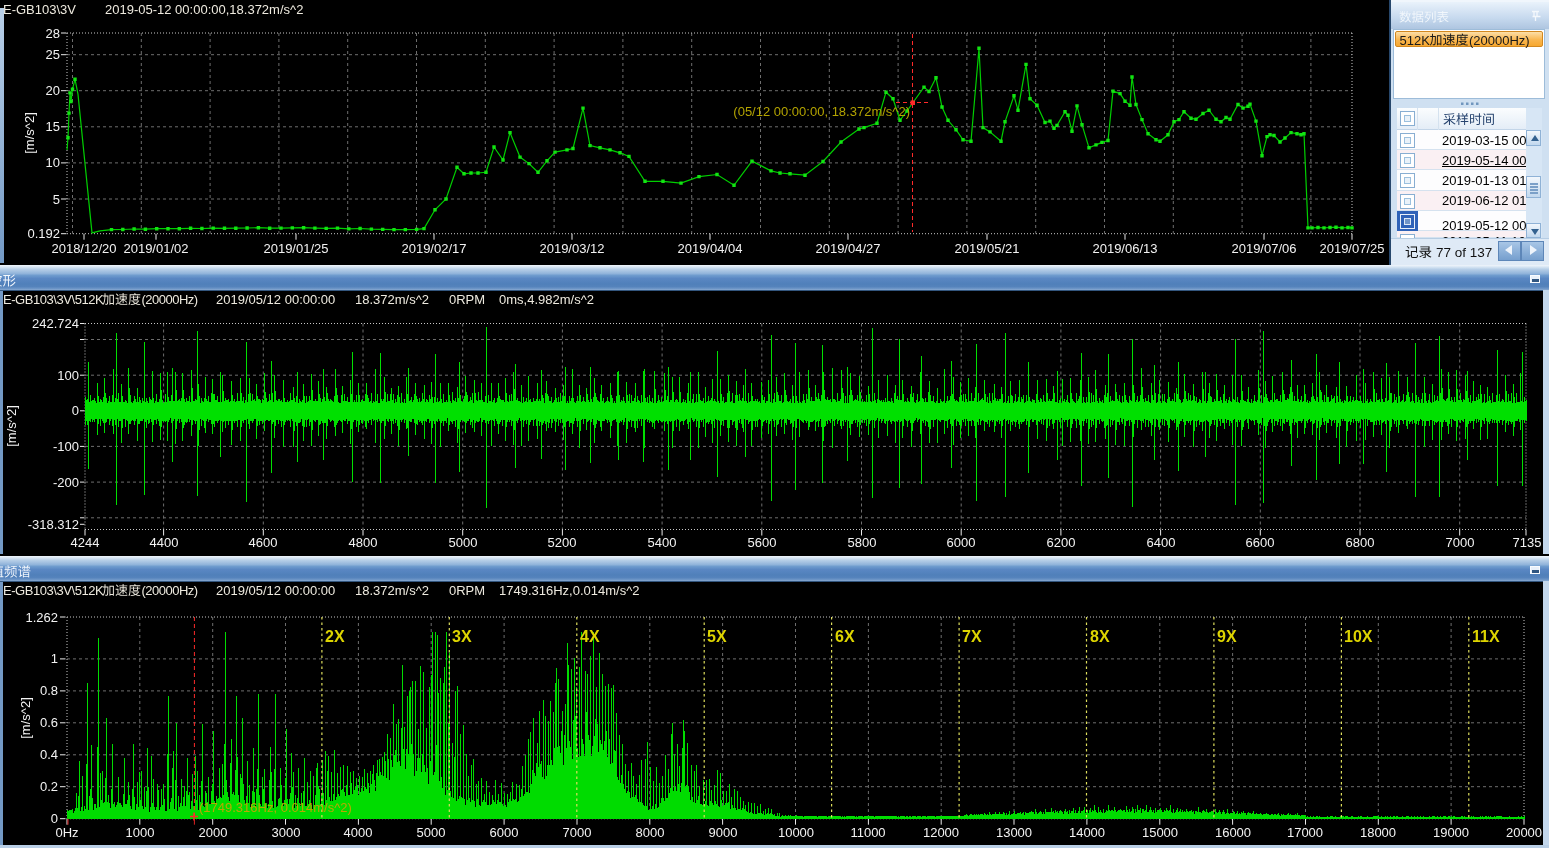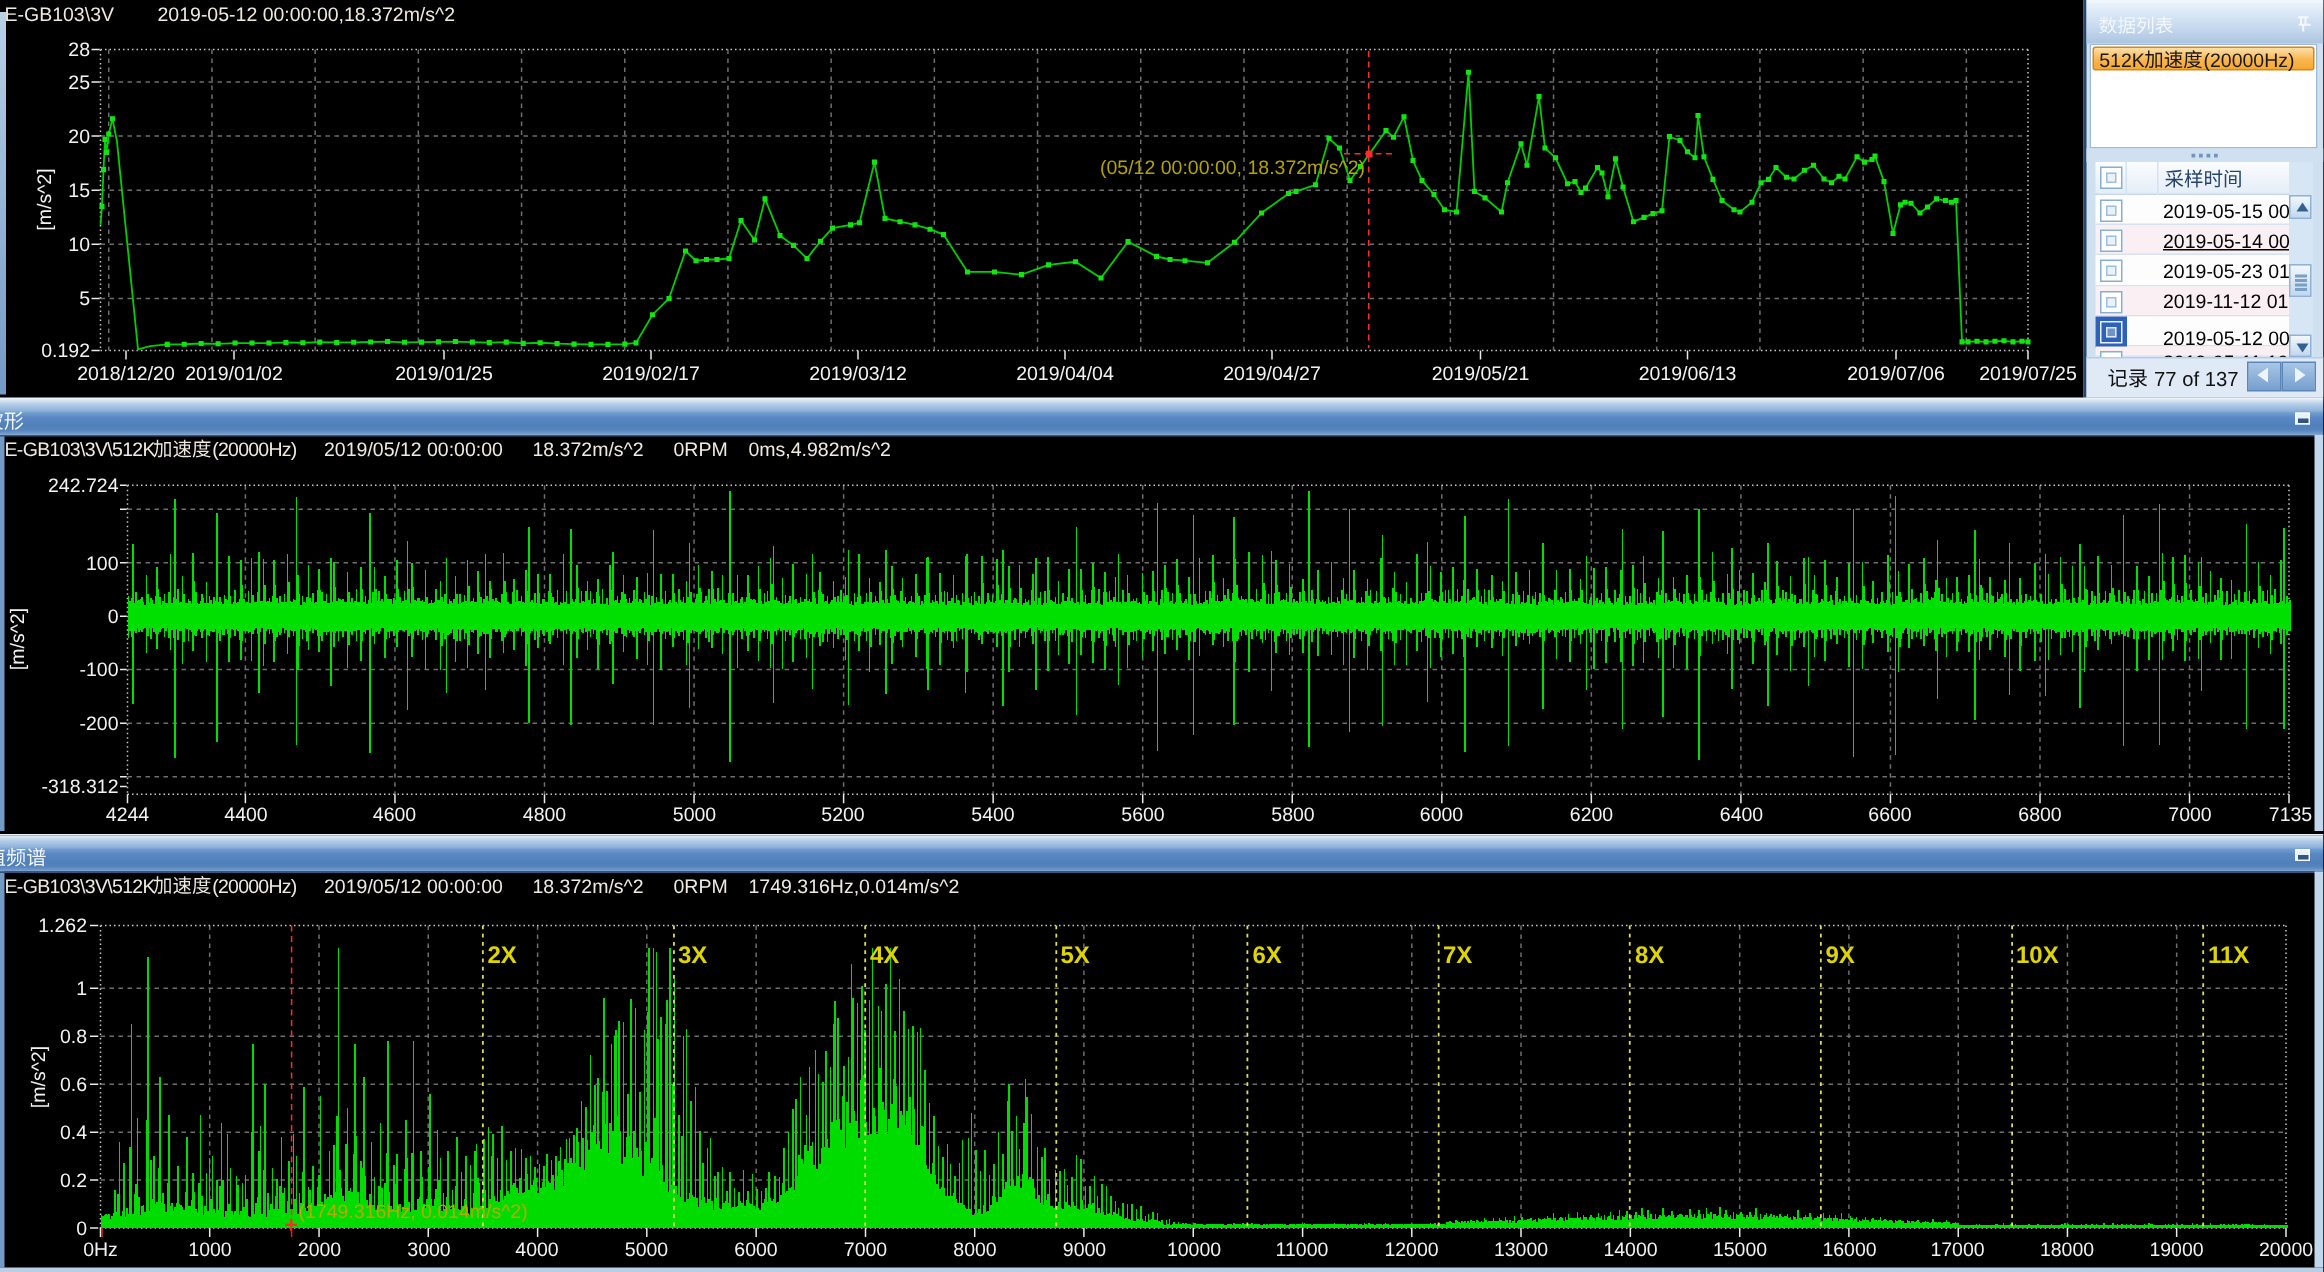--- a/index.html
+++ b/index.html
@@ -65,33 +65,33 @@
   <div style="position:absolute;left:0;top:2px;width:158px;height:27px;background:linear-gradient(#e9f2fb,#c6d9ee 60%,#aec5e0)"></div>
   <div style="position:absolute;left:2px;top:29px;width:152px;height:70px;background:#fff;border:1px solid #9dbcd9"></div>
   <div style="position:absolute;left:4px;top:31px;width:148px;height:16px;border:1px solid #d3881f;border-radius:2px;background:linear-gradient(#fddfa8,#f9b650 55%,#f7a830)"></div>
   <div style="position:absolute;left:0;top:99px;width:158px;height:9px;background:#cfe0f1"></div>
 
   <div style="position:absolute;left:6px;top:108px;width:145px;height:130px;background:#fff;border:1px solid #b6cde4"></div>
   <div style="position:absolute;left:6px;top:108px;width:129px;height:22px;background:linear-gradient(#fbfdfe,#e4edf7);border-bottom:1px solid #c3d5e8"></div>
   <div style="position:absolute;left:26px;top:108px;width:1px;height:130px;background:#d5e2ef"></div>
   <div style="position:absolute;left:47px;top:108px;width:1px;height:130px;background:#d5e2ef"></div>
   <div style="position:absolute;left:6px;top:130px;width:129px;height:20.2px;background:#fdfdfe;border-bottom:1px solid #d5e2ef"></div>
-    <div style="position:absolute;left:51px;top:132.5px;font-size:13px;color:#000;">2019-05-15 00</div>
+    <div style="position:absolute;left:51px;top:132.5px;font-size:13px;color:#000;">2019-03-15 00</div>
     <div class="cb" style="left:9px;top:133px"></div>
     <div class="cbi" style="left:13px;top:137px"></div>
     <div style="position:absolute;left:6px;top:150.2px;width:129px;height:20.2px;background:#faf0f3;border-bottom:1px solid #d5e2ef"></div>
     <div style="position:absolute;left:51px;top:152.7px;font-size:13px;color:#000;text-decoration:underline;">2019-05-14 00</div>
     <div class="cb" style="left:9px;top:153.2px"></div>
     <div class="cbi" style="left:13px;top:157.2px"></div>
     <div style="position:absolute;left:6px;top:170.4px;width:129px;height:20.2px;background:#fdfdfe;border-bottom:1px solid #d5e2ef"></div>
-    <div style="position:absolute;left:51px;top:172.9px;font-size:13px;color:#000;">2019-05-23 01</div>
+    <div style="position:absolute;left:51px;top:172.9px;font-size:13px;color:#000;">2019-01-13 01</div>
     <div class="cb" style="left:9px;top:173.4px"></div>
     <div class="cbi" style="left:13px;top:177.4px"></div>
     <div style="position:absolute;left:6px;top:190.6px;width:129px;height:20.2px;background:#faf0f3;border-bottom:1px solid #d5e2ef"></div>
-    <div style="position:absolute;left:51px;top:193.1px;font-size:13px;color:#000;">2019-11-12 01</div>
+    <div style="position:absolute;left:51px;top:193.1px;font-size:13px;color:#000;">2019-06-12 01</div>
     <div class="cb" style="left:9px;top:193.6px"></div>
     <div class="cbi" style="left:13px;top:197.6px"></div>
     <div style="position:absolute;left:6px;top:210.8px;width:129px;height:20.2px;background:#fdfdfe;border-bottom:1px solid #d5e2ef"></div>
     <div style="position:absolute;left:51px;top:218px;font-size:13px;color:#000;">2019-05-12 00</div>
     <div style="position:absolute;left:6px;top:210.8px;width:21px;height:21px;background:#2e62b8"></div>
     <div class="cb" style="left:9px;top:213.8px;border-color:#e8f0fa;background:#2e62b8"></div>
     <div class="cbi" style="left:13px;top:217.8px;border-color:#dce8f6;background:#6f94c8"></div>
     <div style="position:absolute;left:6px;top:231px;width:129px;height:7px;background:#faf0f3;border-bottom:1px solid #d5e2ef"></div>
     <div style="position:absolute;left:51px;top:233.5px;font-size:13px;color:#000;height:7px;overflow:hidden;">2019-05-11 10</div>
     <div class="cb" style="left:9px;top:234px"></div>

